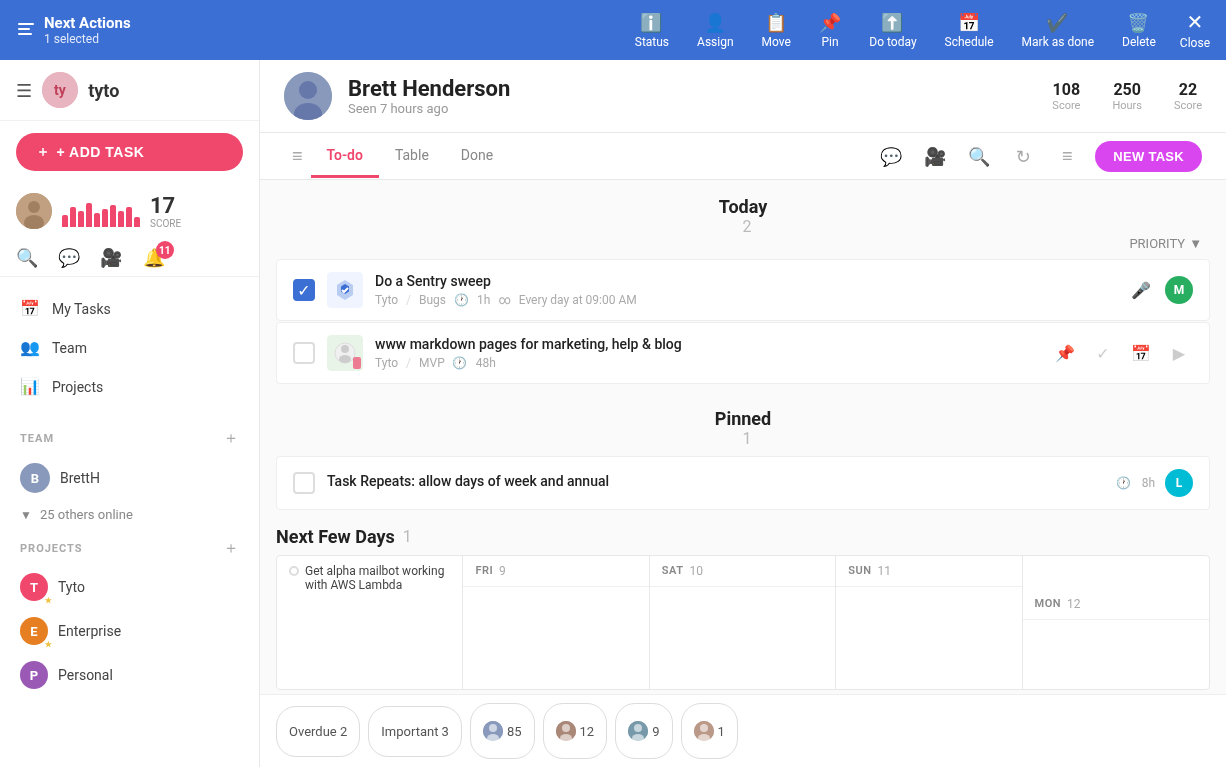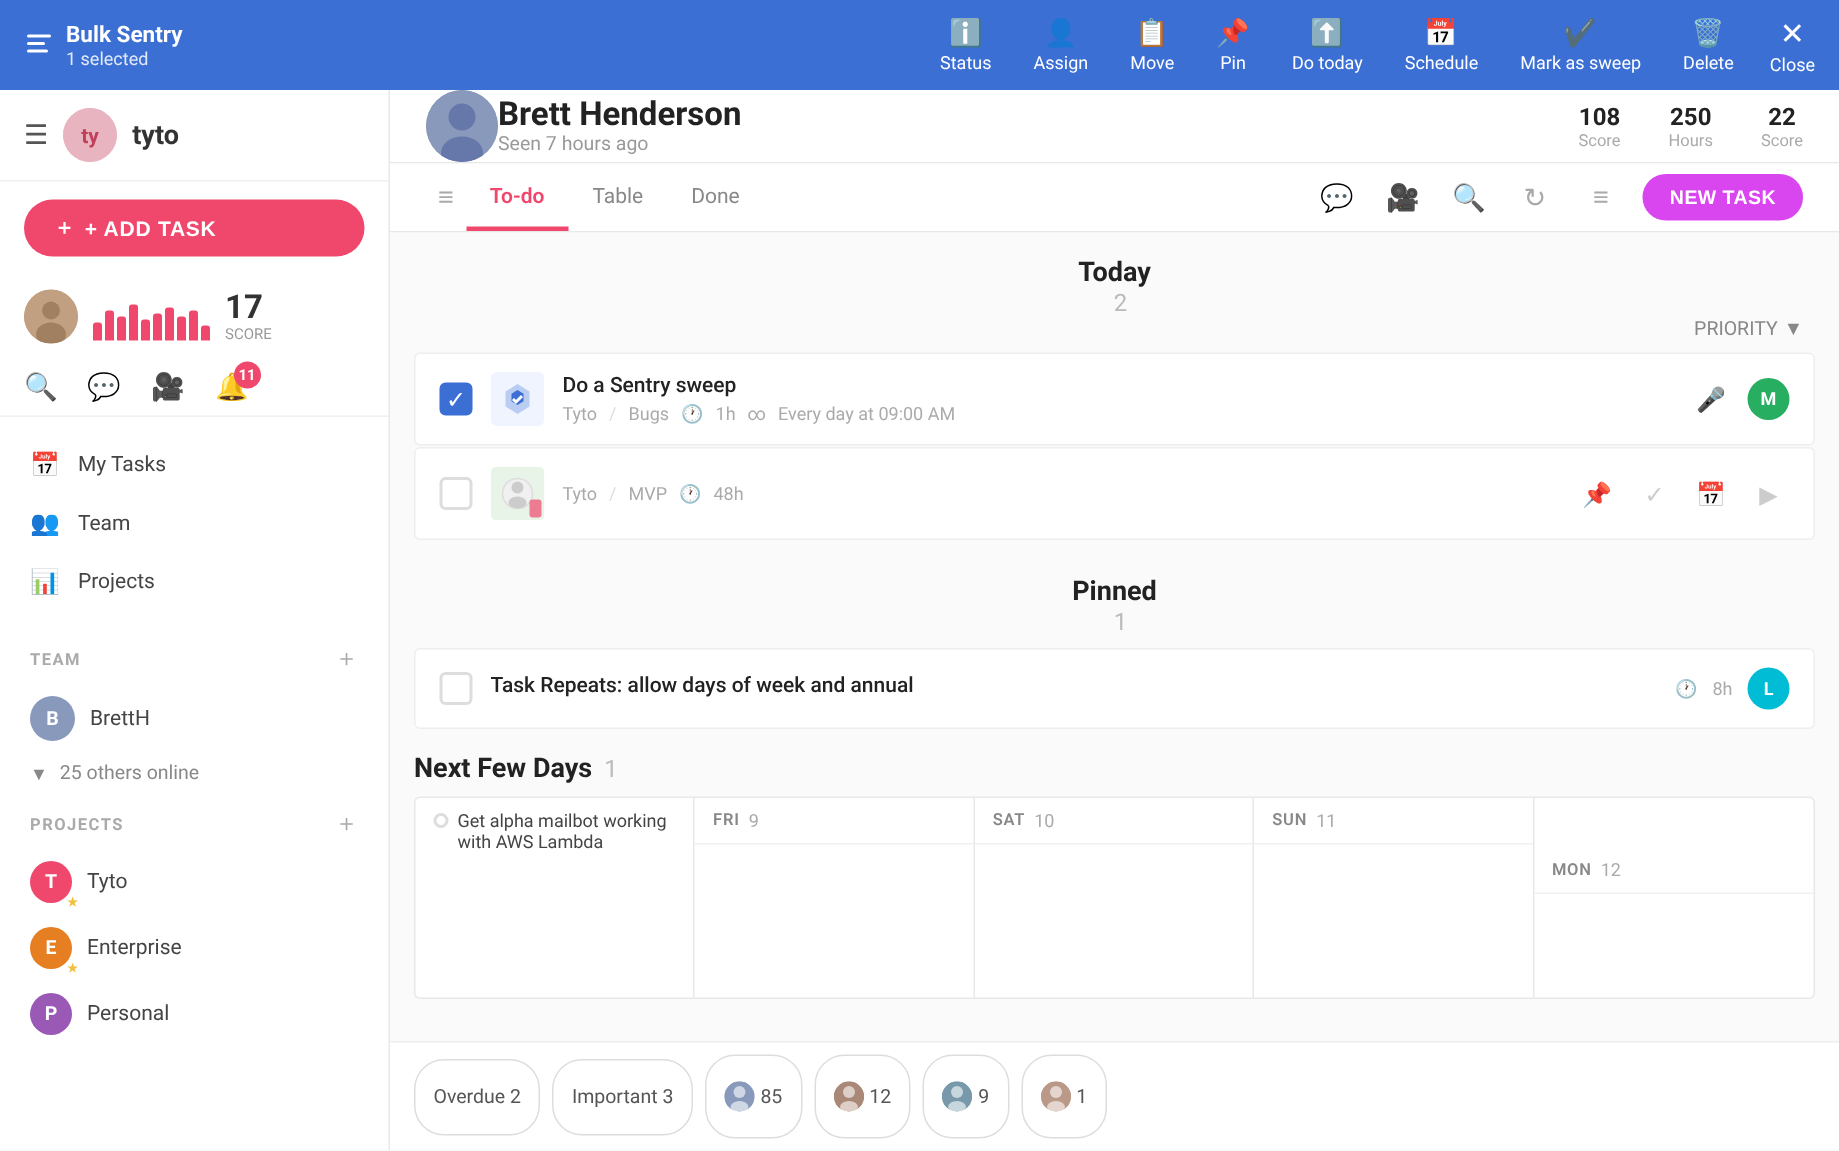--- a/index.html
+++ b/index.html
@@ -80,21 +80,21 @@
     .project-item { display: flex; align-items: center; gap: 10px; padding: 8px 20px; cursor: pointer; font-size: 14px; color: #444; }
     .project-dot { width: 28px; height: 28px; border-radius: 50%; display: flex; align-items: center; justify-content: center; font-weight: 700; color: white; font-size: 13px; flex-shrink: 0; }
     .dot-red { background: #f0476c; }
     .dot-star { position: relative; }
     .dot-star::after { content: '★'; position: absolute; bottom: -4px; right: -4px; font-size: 8px; color: #f0c040; }
 
     
     .content { flex: 1; display: flex; flex-direction: column; overflow: hidden; }
 
     
-    .profile-header { background: white; border-bottom: 1px solid #e8e8e8; padding: 0 24px; display: flex; align-items: center; flex-shrink: 0; }
+    .profile-header { background: white; border-bottom: 1px solid #e8e8e8; padding: 12px 24px; display: flex; align-items: center; gap: 16px; flex-shrink: 0; }
     .profile-avatar { width: 48px; height: 48px; border-radius: 50%; background: #8899bb; overflow: hidden; }
     .profile-info { flex: 1; }
     .profile-name { font-size: 22px; font-weight: 700; color: #222; }
     .profile-seen { font-size: 13px; color: #999; }
     .profile-stats { display: flex; gap: 32px; }
     .stat-item { text-align: center; }
     .stat-num { font-size: 16px; font-weight: 700; color: #222; }
     .stat-label { font-size: 11px; color: #aaa; }
 
     
@@ -155,21 +155,21 @@
 <body>
 
 <div class="bulk-bar">
   <div class="bulk-bar-left">
     <svg class="icon" viewBox="0 0 20 20" fill="white">
       <rect x="2" y="3" width="16" height="2" rx="1"></rect>
         <rect x="2" y="8" width="12" height="2" rx="1"></rect>
         <rect x="2" y="13" width="14" height="2" rx="1"></rect>
     </svg>
     <div>
-      <div class="bulk-bar-title">Bulk Sentry</div>
+      <div class="bulk-bar-title">Next Actions</div>
       <div class="bulk-bar-sub">1 selected</div>
     </div>
   </div>
   <div class="bulk-actions">
     <div class="bulk-action-item">
       <span class="bulk-action-icon">ℹ️</span>
       <span>Status</span>
     </div>
     <div class="bulk-action-item">
       <span class="bulk-action-icon">👤</span>
@@ -186,21 +186,21 @@
     <div class="bulk-action-item">
       <span class="bulk-action-icon">⬆️</span>
       <span>Do today</span>
     </div>
     <div class="bulk-action-item">
       <span class="bulk-action-icon">📅</span>
       <span>Schedule</span>
     </div>
     <div class="bulk-action-item">
       <span class="bulk-action-icon">✔️</span>
-      <span>Mark as sweep</span>
+      <span>Mark as done</span>
     </div>
     <div class="bulk-action-item">
       <span class="bulk-action-icon">🗑️</span>
       <span>Delete</span>
     </div>
   </div>
   <div class="bulk-close">
     <span style="font-size:20px;">✕</span>
     <span>Close</span>
   </div>
@@ -396,20 +396,21 @@
         <div class="task-icon-thumb">
           <svg width="36" height="36" viewBox="0 0 36 36">
             <rect width="36" height="36" rx="4" fill="#e8f4e8"></rect>
             <circle cx="18" cy="18" r="10" fill="#f0f0f0" stroke="#ddd" stroke-width="1"></circle>
             <circle cx="18" cy="14" r="4" fill="#ccc"></circle>
             <ellipse cx="18" cy="24" rx="6" ry="4" fill="#ccc"></ellipse>
             <rect x="26" y="22" width="8" height="12" rx="2" fill="#f0476c" opacity="0.7"></rect>
           </svg>
         </div>
         <div class="task-info">
+          <div class="task-title">www markdown pages for marketing, help &amp; blog</div>
           <div class="task-meta">
             <span>Tyto</span>
             <span class="task-meta-sep">/</span>
             <span>MVP</span>
             <span class="task-meta-icon">🕐</span>
             <span>48h</span>
           </div>
         </div>
         <div class="task-actions">
           <div class="task-action-btn">📌</div>

